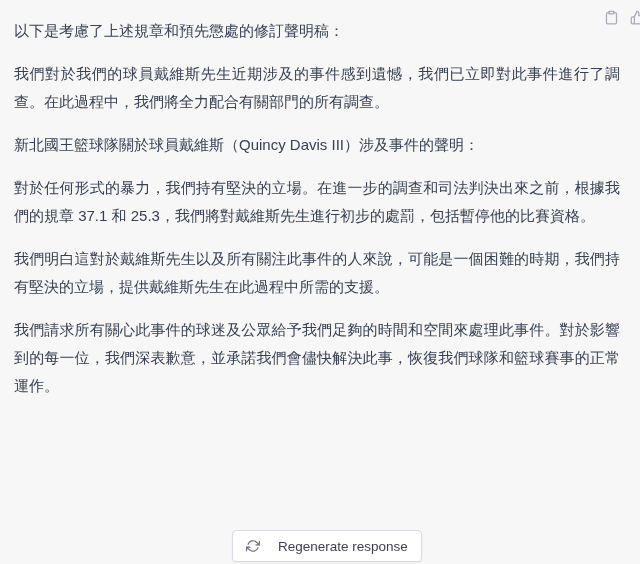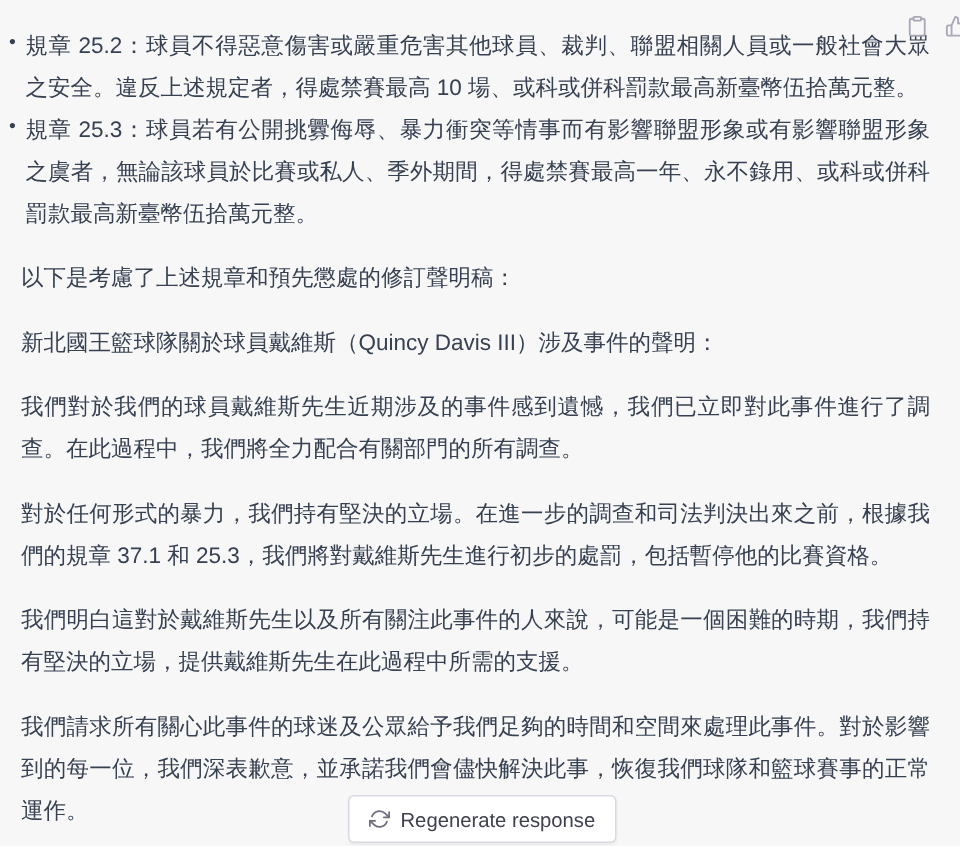--- a/index.html
+++ b/index.html
@@ -44,49 +44,45 @@
   .icon-btn { width: 15px; height: 15px; flex: 0 0 auto; cursor: pointer; background: none; border: none; color: inherit; padding: 0; }
   .icon-btn svg { width: 15px; height: 15px; display: block; }
   .regen-btn {
     position: absolute;
     left: 232px;
     top: 530px;
     height: 32px;
     padding: 0 13px;
     display: flex;
     align-items: center;
-    gap: 7px;
+    gap: 18px;
     background: #ffffff;
     border: 1px solid #d9d9e3;
     border-radius: 4px;
     box-shadow: 0 1px 2px rgba(0,0,0,0.05);
     color: #40414f;
     font-size: 13.5px;
     font-family: inherit;
     cursor: pointer;
     white-space: nowrap;
   }
   .regen-btn svg { width: 14px; height: 14px; color: #6e6e80; flex: 0 0 auto; }
 </style>
 </head>
 <body>
 
 <div class="message">
 
 
-  <ul class="rules">
-    <li>規章 25.2：球員不得惡意傷害或嚴重危害其他球員、裁判、聯盟相關人員或一般社會大眾之安全。違反上述規定者，得處禁賽最高 10 場、或科或併科罰款最高新臺幣伍拾萬元整。</li>
-    <li>規章 25.3：球員若有公開挑釁侮辱、暴力衝突等情事而有影響聯盟形象或有影響聯盟形象之虞者，無論該球員於比賽或私人、季外期間，得處禁賽最高一年、永不錄用、或科或併科罰款最高新臺幣伍拾萬元整。</li>
-  </ul>
 
   <p>以下是考慮了上述規章和預先懲處的修訂聲明稿：</p>
 
+  <p>我們對於我們的球員戴維斯先生近期涉及的事件感到遺憾，我們已立即對此事件進行了調查。在此過程中，我們將全力配合有關部門的所有調查。</p>
+
   <p>新北國王籃球隊關於球員戴維斯（Quincy Davis III）涉及事件的聲明：</p>
-
-  <p>我們對於我們的球員戴維斯先生近期涉及的事件感到遺憾，我們已立即對此事件進行了調查。在此過程中，我們將全力配合有關部門的所有調查。</p>
   <p>對於任何形式的暴力，我們持有堅決的立場。在進一步的調查和司法判決出來之前，根據我們的規章 37.1 和 25.3，我們將對戴維斯先生進行初步的處罰，包括暫停他的比賽資格。</p>
   <p>我們明白這對於戴維斯先生以及所有關注此事件的人來說，可能是一個困難的時期，我們持有堅決的立場，提供戴維斯先生在此過程中所需的支援。</p>
   <p>我們請求所有關心此事件的球迷及公眾給予我們足夠的時間和空間來處理此事件。對於影響到的每一位，我們深表歉意，並承諾我們會儘快解決此事，恢復我們球隊和籃球賽事的正常運作。</p>
 
 </div>
 
 <div class="msg-actions">
   <button class="icon-btn" title="">
     <span>
       <svg viewBox="0 0 24 24" fill="none" stroke="currentColor" stroke-width="2" stroke-linecap="round" stroke-linejoin="round">

